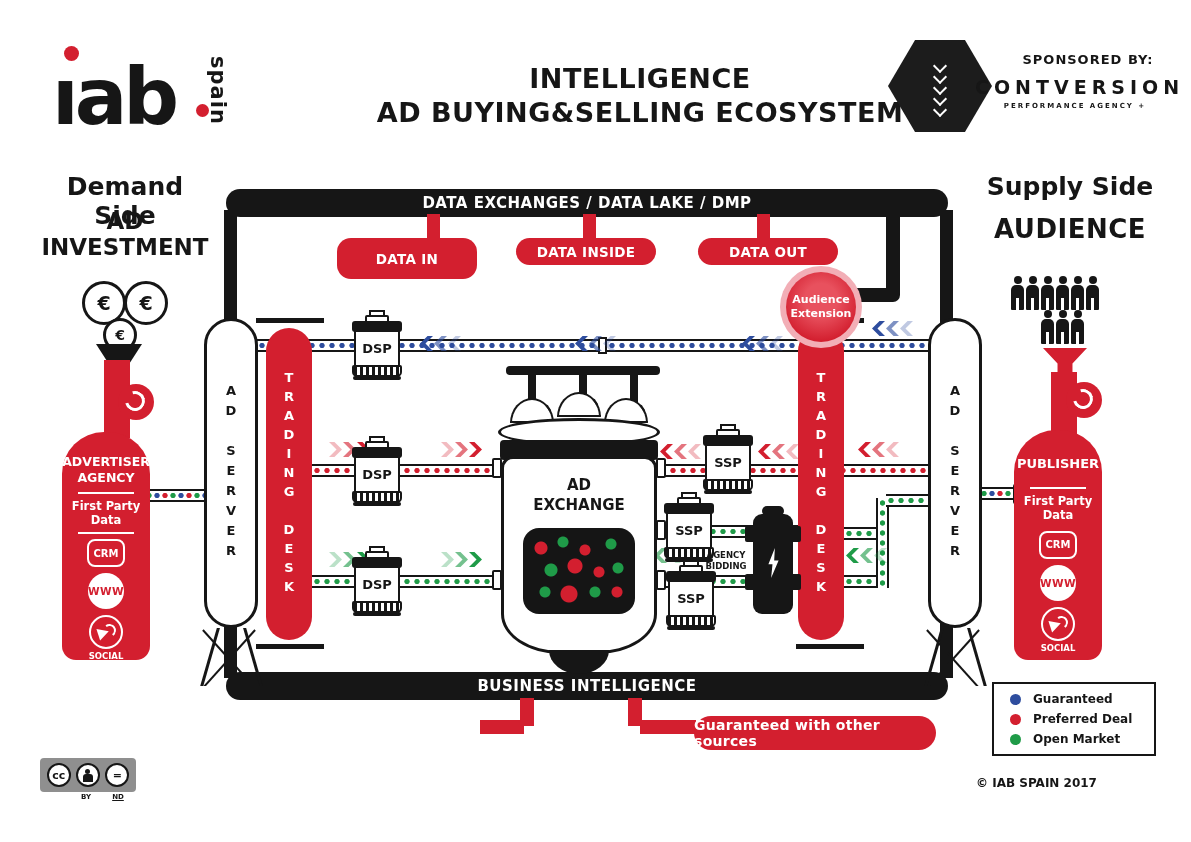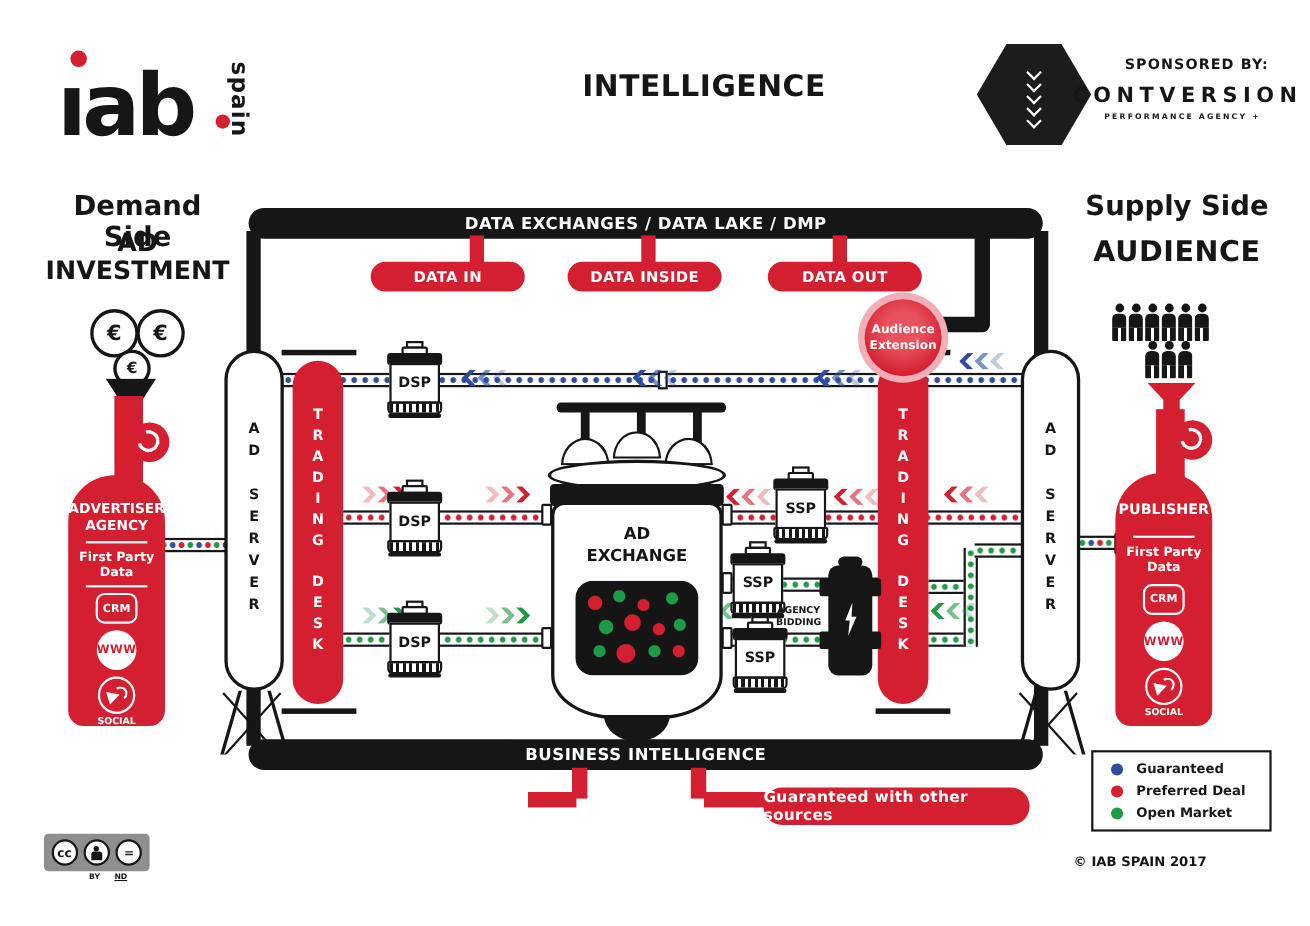--- a/index.html
+++ b/index.html
@@ -165,20 +165,21 @@
 
 <div class="canvas">
 
   <div class="abs logo-iab">ıab</div>
   <div class="abs logo-dot" style="left:64px;top:46px;"></div>
   <div class="abs logo-dot" style="left:196px;top:104px;width:13px;height:13px;"></div>
   <div class="abs logo-spain b">spain</div>
 
   <div class="abs title ctr">
     <div>INTELLIGENCE</div>
+    <div>AD BUYING&amp;SELLING ECOSYSTEM</div>
   </div>
 
   <div class="abs hexagon"></div>
   <div class="abs hex-chevrons">
       <i></i>
       <i></i>
       <i></i>
       <i></i>
       <i></i>
     </div>
@@ -199,21 +200,21 @@
   <div class="abs bar" style="left:226px;top:672px;width:722px;height:28px;">BUSINESS INTELLIGENCE</div>
 
   <div class="abs vpipe-black" style="left:224px;top:210px;width:13px;height:115px;"></div>
   <div class="abs vpipe-black" style="left:224px;top:622px;width:13px;height:56px;"></div>
   <div class="abs vpipe-black" style="left:940px;top:210px;width:13px;height:115px;"></div>
   <div class="abs vpipe-black" style="left:940px;top:622px;width:13px;height:56px;"></div>
 
   <div class="abs red-conn" style="left:427px;top:214px;width:13px;height:28px;"></div>
   <div class="abs red-conn" style="left:583px;top:214px;width:13px;height:28px;"></div>
   <div class="abs red-conn" style="left:757px;top:214px;width:13px;height:28px;"></div>
-  <div class="abs pill-red" style="left:337px;top:238px;width:140px;height:27px;">DATA IN</div>
+  <div class="abs pill-red" style="left:337px;top:238px;width:140px;height:41px;">DATA IN</div>
   <div class="abs pill-red" style="left:516px;top:238px;width:140px;height:27px;">DATA INSIDE</div>
   <div class="abs pill-red" style="left:698px;top:238px;width:140px;height:27px;">DATA OUT</div>
 
   <div class="abs pipe dots-blue" style="left:257px;top:339px;width:675px;"></div>
   <div class="abs coupling" style="left:598px;top:337px;"></div>
   <div class="abs coupling" style="left:826px;top:337px;"></div>
 
   <div class="abs pipe dots-red" style="left:312px;top:464px;width:190px;"></div>
   <div class="abs pipe dots-red" style="left:658px;top:464px;width:274px;"></div>
 
@@ -493,16 +494,16 @@
   </div>
 
   <div class="abs cc-badge" style="left:40px;top:758px;width:96px;height:34px;">
     <span class="cc-circle">cc</span>
     <span class="cc-circle">
         <span class="mini-person"></span>
       </span>
     <span class="cc-circle">=</span>
   </div>
   <div class="abs cc-sub" style="left:72px;top:793px;width:28px;text-align:center;">BY</div>
-  <div class="abs cc-sub" style="left:104px;top:793px;width:28px;text-align:left;text-decoration:underline;">ND</div>
+  <div class="abs cc-sub" style="left:104px;top:793px;width:28px;text-align:center;text-decoration:underline;">ND</div>
   <div class="abs b" style="left:976px;top:776px;width:160px;font-size:12px;text-align:left;">© IAB SPAIN 2017</div>
 
 </div>
 
 </body></html>

